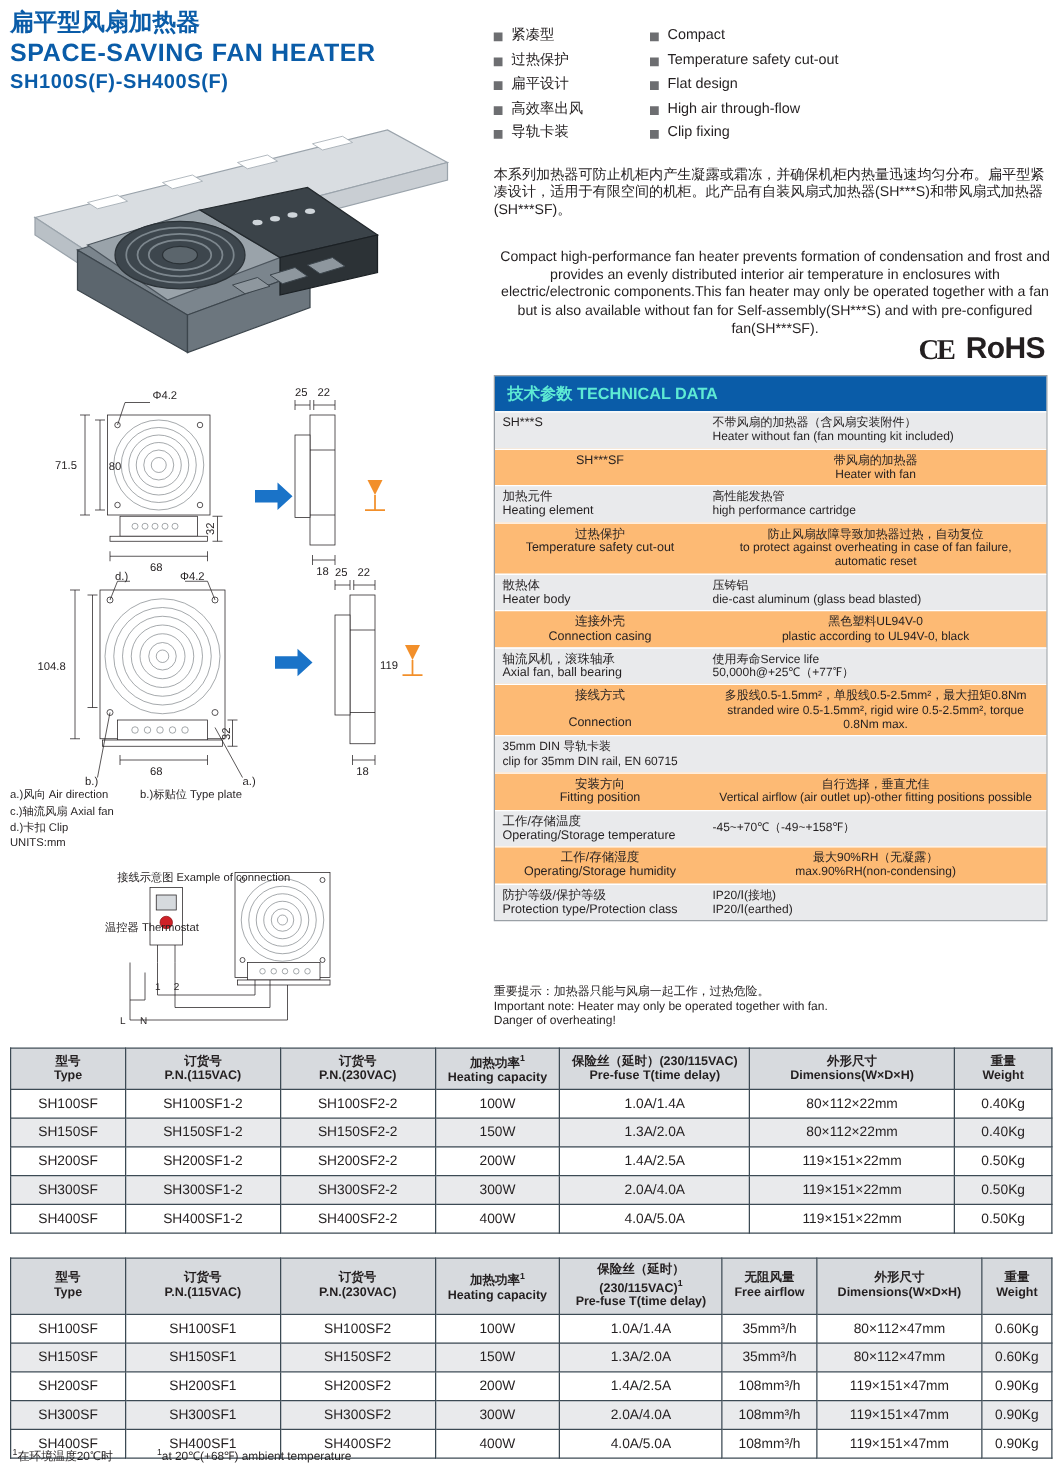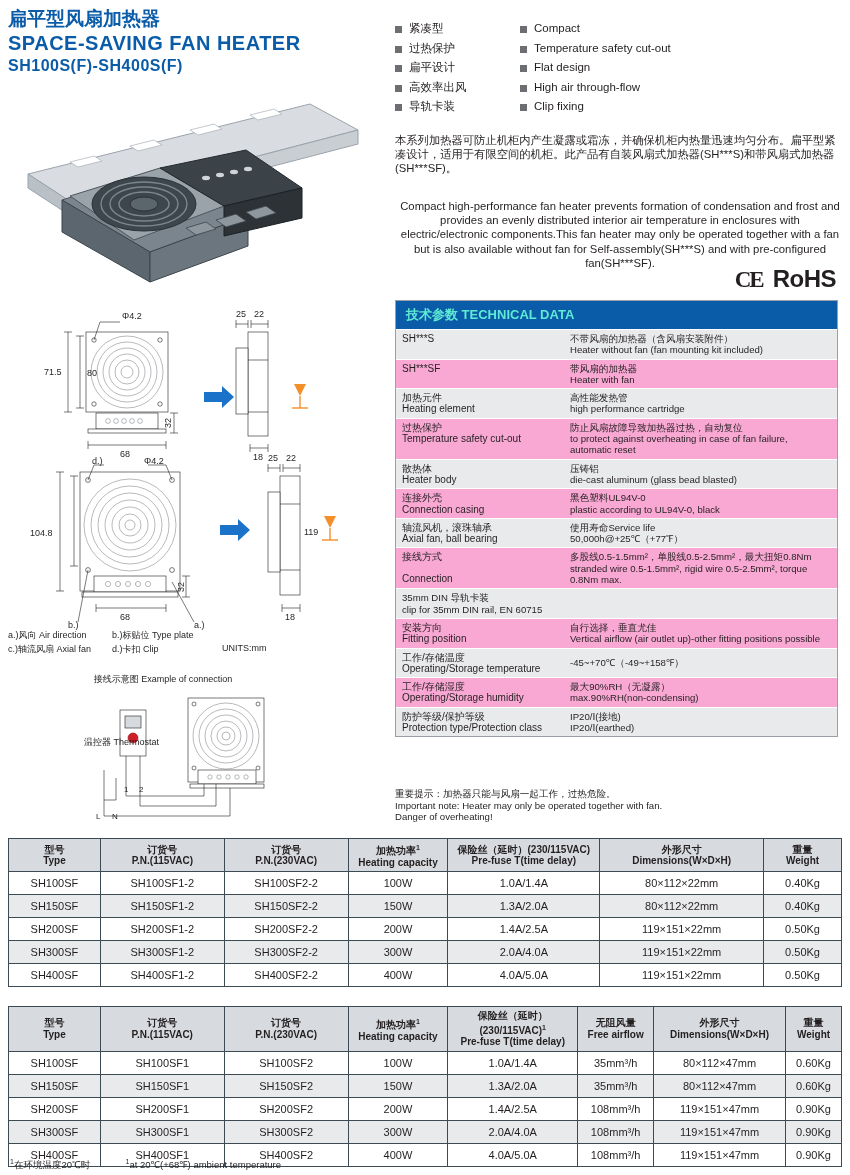--- a/index.html
+++ b/index.html
@@ -43,21 +43,21 @@
   .photo { position:absolute; left:10px; top:96px; width:360px; height:200px; }
 
   
   .td-wrap { position:absolute; left:395px; top:300px; width:443px; border:1px solid #9aa0a6; }
   .td-head { background:#0a5ca8; color:#5eead4; font-size:13px; font-weight:bold; padding:5px 10px; }
   .td-row { display:flex; border-top:1px solid #ffffff; }
   .td-row:first-of-type { border-top:none; }
   .td-l { width:168px; padding:3px 6px; font-size:10px; line-height:11.3px; }
   .td-r { flex:1; padding:3px 6px; font-size:9.6px; line-height:11.3px; }
   .td-row.odd { background:#e9eaec; }
-  .td-row.even { background:#f9a8d4; }
+  .td-row.even { background:#fdba74;text-align:center; }
 
   .note { position:absolute; left:395px; top:788px; width:450px; font-size:9.6px; line-height:11.6px; }
 
   
   .draw { position:absolute; left:8px; top:300px; width:370px; height:520px; }
 
   
   .ptable { position:absolute; left:8px; width:834px; border-collapse:collapse; }
   .ptable td, .ptable th { border:1px solid #3c4a54; text-align:center; vertical-align:middle; }
   .ptable thead th { background:#d7dade; font-size:10px; font-weight:bold; line-height:11.5px; padding:3px 2px; }
@@ -522,21 +522,21 @@
         <text x="60" y="328">b.)</text>
         <text x="186" y="328">a.)</text>
         <text x="260" y="183"> </text>
       </g>
     </svg>
     <div style="position:absolute; left:0px; top:329px; width:370px;">
       <div style="display:flex; font-size:9px;">
         <span style="width:104px;">a.)风向 Air direction</span>
         <span>b.)标贴位 Type plate</span>
       </div>
-      <div style="display:flex; font-size:9px; margin-top:1px;">
+      <div style="display:flex; font-size:9px; margin-top:1px;flex-direction:column;">
         <span style="width:104px;">c.)轴流风扇 Axial fan</span>
         <span style="width:110px;">d.)卡扣 Clip</span>
         <span>UNITS:mm</span>
       </div>
       <div style="font-size:9px; margin-top:17px; text-align:center; width:310px;">接线示意图  Example of connection</div>
       <div style="position:absolute; left:76px; top:107px; font-size:9px;">温控器 Thermostat</div>
       <div style="position:absolute; left:116px; top:156px; font-size:8px;">1</div>
       <div style="position:absolute; left:131px; top:156px; font-size:8px;">2</div>
       <div style="position:absolute; left:88px; top:183px; font-size:8px;">L</div>
       <div style="position:absolute; left:104px; top:183px; font-size:8px;">N</div>

